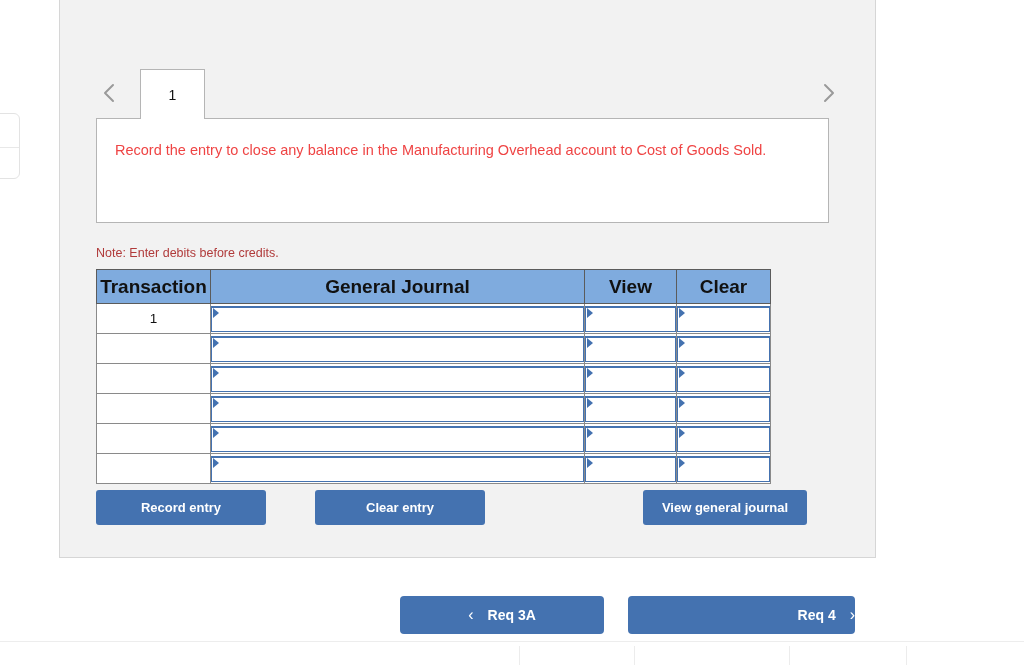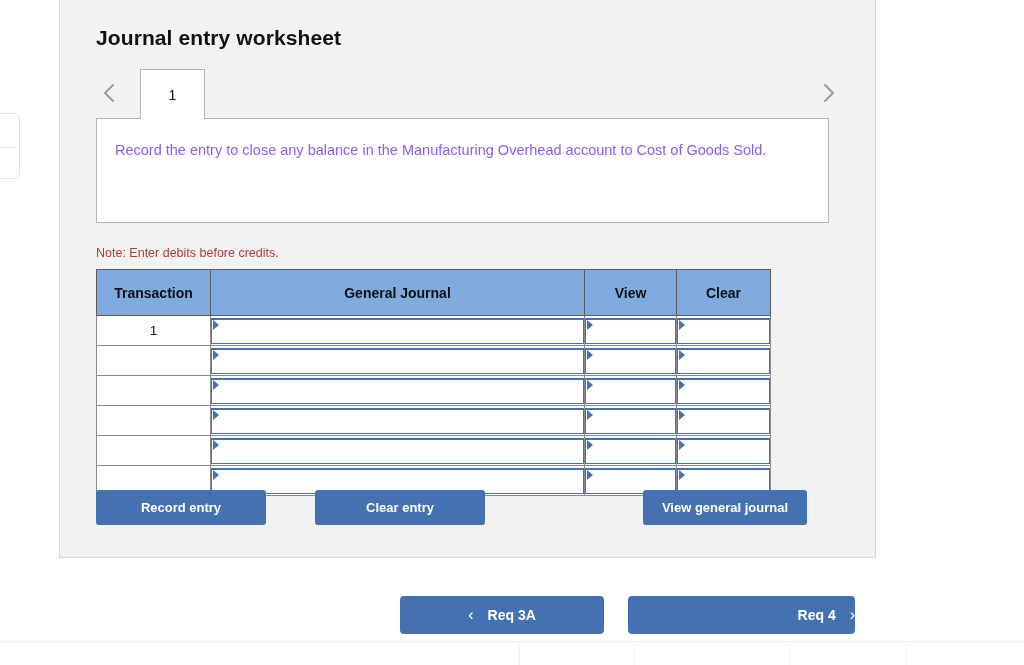--- a/index.html
+++ b/index.html
@@ -113,21 +113,21 @@
     box-sizing: border-box;
     z-index: 2;
   }
   .instruction-text {
     position: absolute;
     left: 18px;
     top: 20px;
     right: 16px;
     font-size: 14.5px;
     line-height: 22px;
-    color: #8b5cf6;
+    color: #ef4444;
   }
 
   .note {
     position: absolute;
     left: 36px;
     top: 234px;
     font-size: 12.5px;
     color: #b03a3a;
     margin-top: 12px;
   }
@@ -137,25 +137,25 @@
     position: absolute;
     left: 36px;
     top: 269px;
     width: 674px;
     border-collapse: collapse;
     table-layout: fixed;
   }
   .jtable th {
     background: #7fabde;
     border: 1px solid #5b5b5b;
-    font-size: 14px;
+    font-size: 19px;
     font-weight: bold;
     color: #111111;
     height: 29px;
-    padding: 8px;
+    padding: 2px;
     text-align: center;
   }
   .jtable td {
     border: 1px solid #8a8a8a;
     padding: 0;
     height: 28px;
     background: #ffffff;
     vertical-align: middle;
   }
   .col-txn  { width: 114px; }
@@ -254,21 +254,20 @@
 </head>
 <body>
 
 <div class="left-stub">
   <div class="left-stub-divider"></div>
 
 </div>
 
 <div class="panel">
 
-  <div class="panel-title">Journal entry worksheet</div>
 
   <div class="tabstrip">
     <div class="tab-arrow prev">
       <svg width="16" height="22" viewBox="0 0 16 22" aria-hidden="true">
         <polyline points="12,3 4,11 12,19" fill="none" stroke="#9a9a9a" stroke-width="2" stroke-linecap="round" stroke-linejoin="round"></polyline>
       </svg>
     </div>
     <div class="tab">1</div>
     <div class="tab-arrow next">
       <svg width="16" height="22" viewBox="0 0 16 22" aria-hidden="true">

